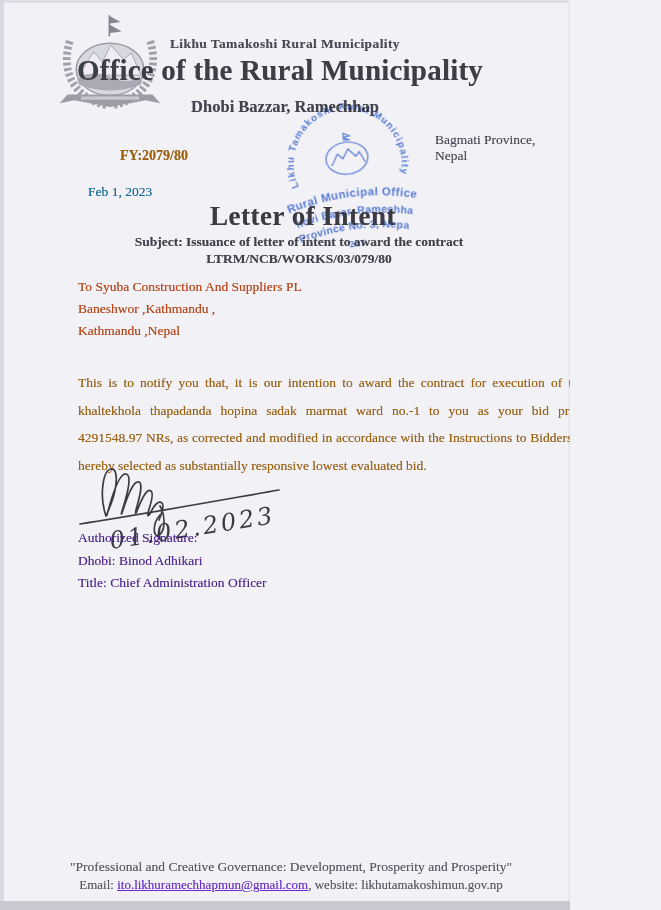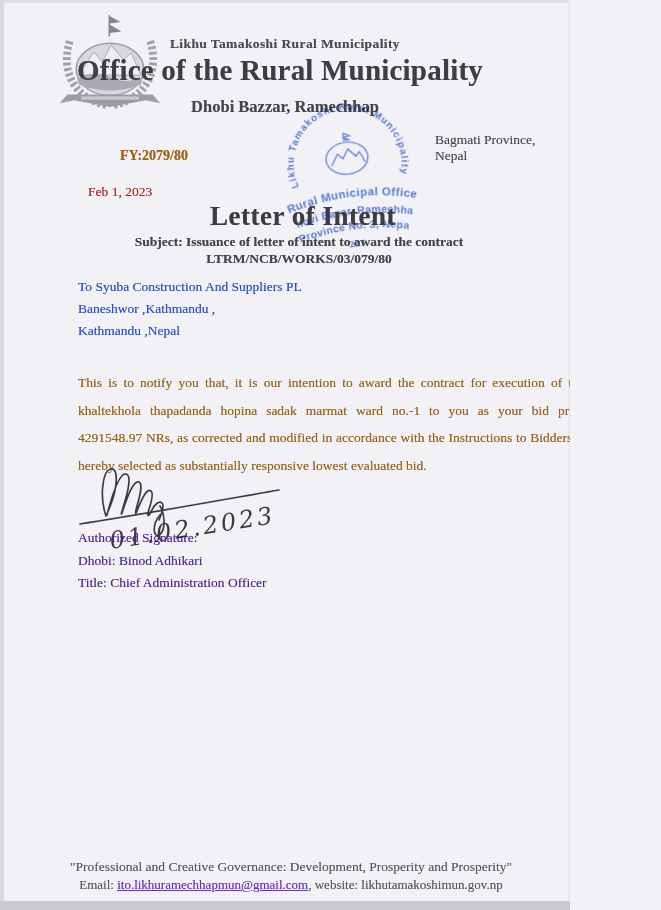--- a/index.html
+++ b/index.html
@@ -13,33 +13,33 @@
 
   .txt{position:absolute;text-shadow:0 0 .6px rgba(62,62,72,.45);}
   .center-line{left:0;right:0;text-align:center;}
 
   .hdr-small{top:36px;font-size:13.5px;font-weight:bold;letter-spacing:.4px;color:#4a4a54;}
   .hdr-office{top:54px;font-size:29px;font-weight:bold;letter-spacing:.2px;color:#3d3d46;transform:translateX(-5px);}
   .hdr-place{top:97px;font-size:16.5px;font-weight:bold;color:#44444d;text-align:center;}
   .hdr-province{top:132px;left:435px;font-size:13.5px;font-weight:normal;color:#4a4a54;}
 
   .fy{top:148px;left:88px;font-size:14px;font-weight:bold;color:#a16207;margin-left:32px;}
-  .date{top:184px;left:88px;font-size:13.5px;color:#b91c1c;}
+  .date{top:184px;left:88px;font-size:13.5px;color:#0369a1;}
 
   .logo{position:absolute;left:52px;top:13px;filter:blur(.4px);opacity:.92;}
 
   .stamp{position:absolute;left:268px;top:116px;transform:rotate(-7deg);
          mix-blend-mode:multiply;opacity:.9;filter:blur(.25px);overflow:visible;}
   .stamp text{fill:#4a75d8;font-family:"Liberation Sans","DejaVu Sans",sans-serif;font-weight:bold;}
 
   .title{top:201px;font-size:27px;font-weight:bold;letter-spacing:.5px;color:#3b3b44;transform:translateX(18px);}
   .subject1{top:234px;font-size:13.5px;font-weight:bold;color:#42424b;transform:translateX(14px);}
   .subject2{top:251px;font-size:13.5px;font-weight:bold;color:#42424b;transform:translateX(14px);}
 
-  .recipient{top:276px;left:78px;font-size:13.5px;line-height:22px;color:#1d4ed8;}
+  .recipient{top:276px;left:78px;font-size:13.5px;line-height:22px;color:#c2410c;}
   .recipient div{margin-bottom:0;}
 
   .body-par{top:369px;left:78px;width:507px;font-size:13.5px;line-height:27.5px;
             text-align:justify;color:#a16207;}
 
   .sig-svg{position:absolute;left:76px;top:458px;overflow:visible;}
   .sig-block{top:527px;left:78px;font-size:13.5px;line-height:22.5px;color:#4c1d95;}
 
   .motto{top:859px;font-size:13.5px;color:#585862;transform:translateX(6px);}
   .contact{top:877px;font-size:13px;color:#585862;transform:translateX(6px);}

